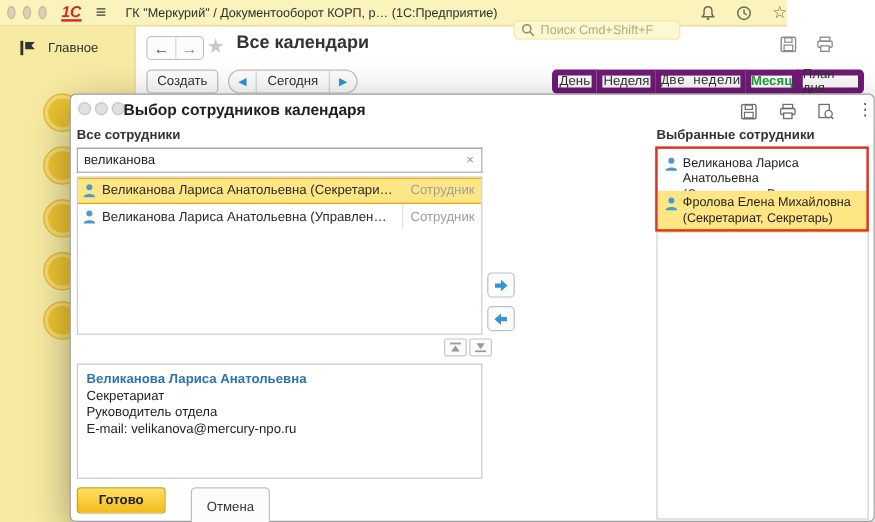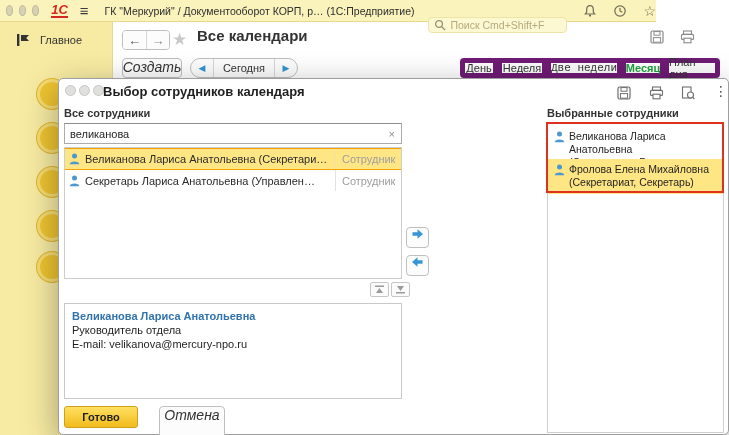--- a/index.html
+++ b/index.html
@@ -26,21 +26,21 @@
   .side-letter { position:absolute; left:86px; font-size:11px; color:#3a3a3a; }
 
   
   .main-bg { left:113px; top:22px; width:616px; height:413px; background:#fff; z-index:1; }
   .navgroup { left:122px; top:30px; display:flex; border:1px solid #BFBFBF; border-radius:4px; overflow:hidden; height:20px; z-index:2; }
   .navgroup .nbtn { width:23px; display:flex; align-items:center; justify-content:center; font-size:13px; background:#FCFCFC; }
   .navgroup .nbtn + .nbtn { border-left:1px solid #D6D6D6; }
   .fav-star { left:172px; top:29px; font-size:17px; color:#C9C9C9; z-index:2; }
   .page-title { left:197px; top:27px; font-size:15px; font-weight:600; color:#333; z-index:2; }
   .gico { color:#8a8a8a; z-index:2; }
-  .btn { border:1px solid #BFBFBF; background:#FCFCFC; border-radius:4px; font-size:14px; color:#333; display:flex; align-items:flex-start; justify-content:center; z-index:2;font-style:italic; }
+  .btn { border:1px solid #BFBFBF; background:#FCFCFC; border-radius:4px; font-size:11px; color:#333; display:flex; align-items:center; justify-content:center; z-index:2; }
   .todaygrp { left:190px; top:58px; height:20px; display:flex; border:1px solid #BFBFBF; border-radius:10px; overflow:hidden; background:#FCFCFC; z-index:2; }
   .todaygrp > div { display:flex; align-items:center; justify-content:center; }
   .todaygrp .arr { width:22px; color:#2F93D0; font-size:9px; }
   .todaygrp .tlabel { width:62px; font-size:11px; color:#333; border-left:1px solid #D6D6D6; border-right:1px solid #D6D6D6; }
   .tabs { left:460px; top:58px; height:20px; display:flex; z-index:2; }
   .tab { border:5px solid #701a75; margin-left:-1px; background:#FBFBFB; font-size:11px; color:#333; display:flex; align-items:center; justify-content:center; }
   .tab:first-child { border-radius:4px 0 0 4px; margin-left:0; }
   .tab:last-child { border-radius:0 4px 4px 0; }
   .tab.active { color:#1FA23D; font-weight:bold; background:#fff; }
 
@@ -213,41 +213,42 @@
       <span class="tp">Сотрудник</span>
     </div>
     <div class="erow">
       <span class="nm">
         <span>
           <svg width="11" height="12" viewBox="0 0 11 12">
               <circle cx="5.5" cy="3" r="2.5" fill="#4A97D2"></circle>
               <path d="M0.7 11.3 C0.7 7.7 10.3 7.7 10.3 11.3 Z" fill="#4A97D2"></path>
             </svg>
         </span>
-        <span>Секретарь Лариса Анатольевна (Управлен…</span>
+        <span>Великанова Лариса Анатольевна (Управлен…</span>
       </span>
       <span class="tp">Сотрудник</span>
     </div>
   </div>
 
   <div class="sortbtn" style="left:311px; top:203px;">
     <svg width="11" height="9" viewBox="0 0 11 9">
         <rect x="1" y="0.5" width="9" height="1.5" fill="#9a9a9a"></rect>
         <path d="M5.5 3 L9 8 H2 Z" fill="#9a9a9a"></path>
       </svg>
   </div>
   <div class="sortbtn" style="left:332px; top:203px;">
     <svg width="11" height="9" viewBox="0 0 11 9">
         <path d="M5.5 6 L9 1 H2 Z" fill="#9a9a9a"></path>
         <rect x="1" y="7" width="9" height="1.5" fill="#9a9a9a"></rect>
       </svg>
   </div>
 
   <div class="details">
     <div class="dname">Великанова Лариса Анатольевна</div>
+    <div>Секретариат</div>
     <div>Руководитель отдела</div>
     <div>E-mail: velikanova@mercury-npo.ru</div>
   </div>
 
   <div class="done-btn">
       <span>Готово</span>
     </div>
   <div class="btn cancel-btn">
       <span>Отмена</span>
     </div>

